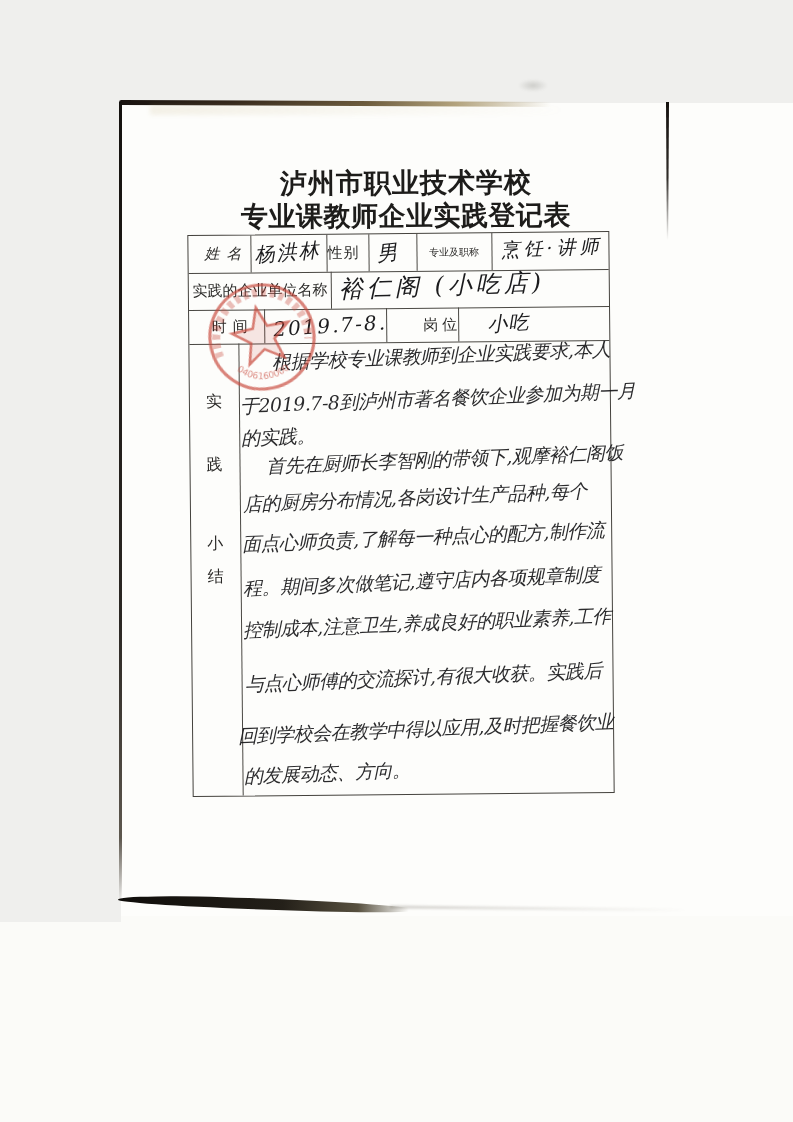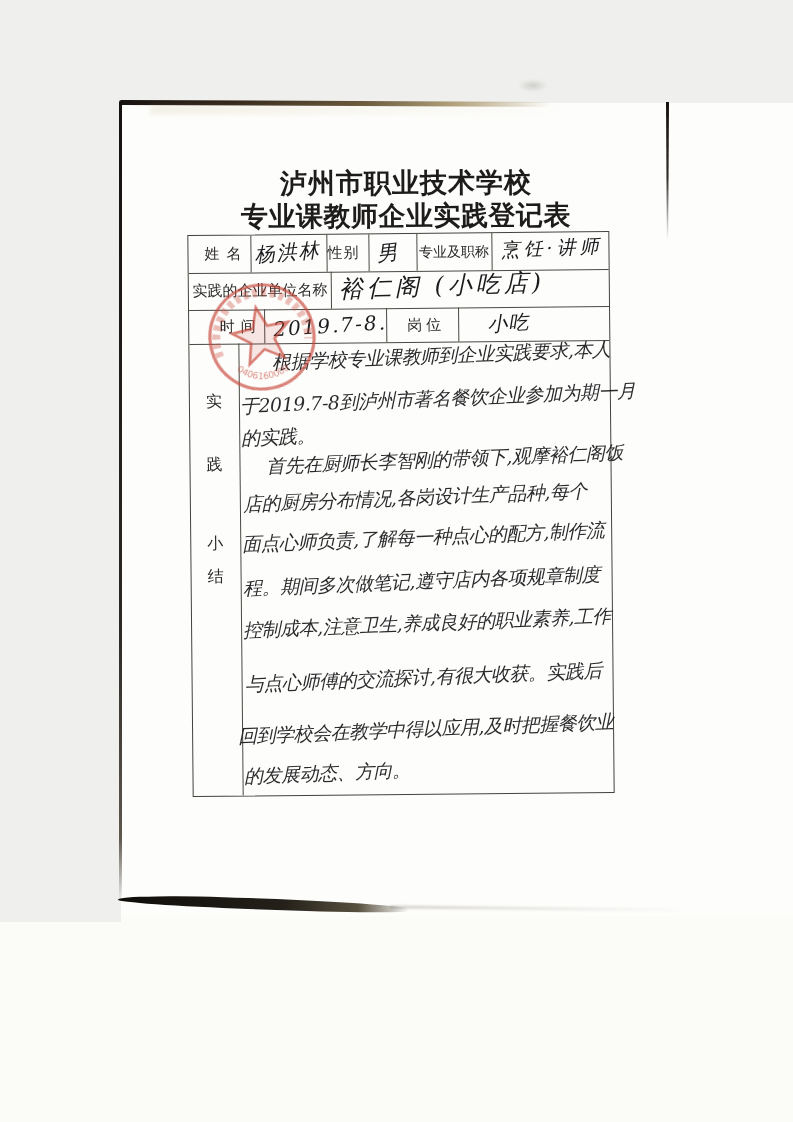--- a/index.html
+++ b/index.html
@@ -75,28 +75,28 @@
     <div class="vline" style="left:138px;top:0;height:37px;"></div>
     <div class="vline" style="left:180px;top:0;height:37px;"></div>
     <div class="vline" style="left:228px;top:0;height:37px;"></div>
     <div class="vline" style="left:303px;top:0;height:37px;"></div>
     <div class="vline" style="left:142px;top:37px;height:37px;"></div>
     <div class="vline" style="left:75px;top:74px;height:34px;"></div>
     <div class="vline" style="left:197px;top:74px;height:34px;"></div>
     <div class="vline" style="left:269px;top:74px;height:34px;"></div>
     <div class="vline" style="left:49px;top:108px;height:452px;"></div>
 
-    <div class="lab" style="left:0;top:0;width:62px;height:37px;letter-spacing:7px;padding-left:7px;">姓名</div>
+    <div class="lab" style="left:0;top:0;width:62px;height:37px;letter-spacing:7px;padding-left:7px;font-style:italic;">姓名</div>
     <div class="lab" style="left:138px;top:0;width:34px;height:37px;letter-spacing:1px;">性别</div>
-    <div class="lab" style="left:228px;top:0;width:75px;height:37px;font-size:14px;">专业及职称</div>
+    <div class="lab" style="left:228px;top:0;width:75px;height:37px;font-size:10px;">专业及职称</div>
 
     <div class="lab" style="left:0;top:37px;width:142px;height:37px;">实践的企业单位名称</div>
 
-    <div class="lab" style="left:0;top:74px;width:75px;height:34px;letter-spacing:6px;padding-left:6px;margin-left:8px;">时间</div>
-    <div class="lab" style="left:197px;top:74px;width:72px;height:34px;letter-spacing:4px;padding-left:4px;">岗位</div>
+    <div class="lab" style="left:0;top:74px;width:75px;height:34px;letter-spacing:6px;padding-left:6px;">时间</div>
+    <div class="lab" style="left:197px;top:74px;width:72px;height:34px;letter-spacing:4px;padding-left:20px;">岗位</div>
 
     <div class="vchar" style="top:156px;">实</div>
     <div class="vchar" style="top:219px;">践</div>
     <div class="vchar" style="top:298px;">小</div>
     <div class="vchar" style="top:331px;">结</div>
 
     <div class="hw" style="left:66px;top:4px;font-size:20px;letter-spacing:2px;transform:rotate(-4deg);">杨洪林</div>
     <div class="hw" style="left:188px;top:5px;font-size:21px;transform:rotate(-6deg);">男</div>
     <div class="hw" style="left:312px;top:3px;font-size:19px;letter-spacing:4px;transform:rotate(-2deg);">烹饪·讲师</div>
     <div class="hw" style="left:150px;top:36px;font-size:24px;letter-spacing:4px;transform:rotate(-1.5deg);">裕仁阁 (小吃店)</div>

